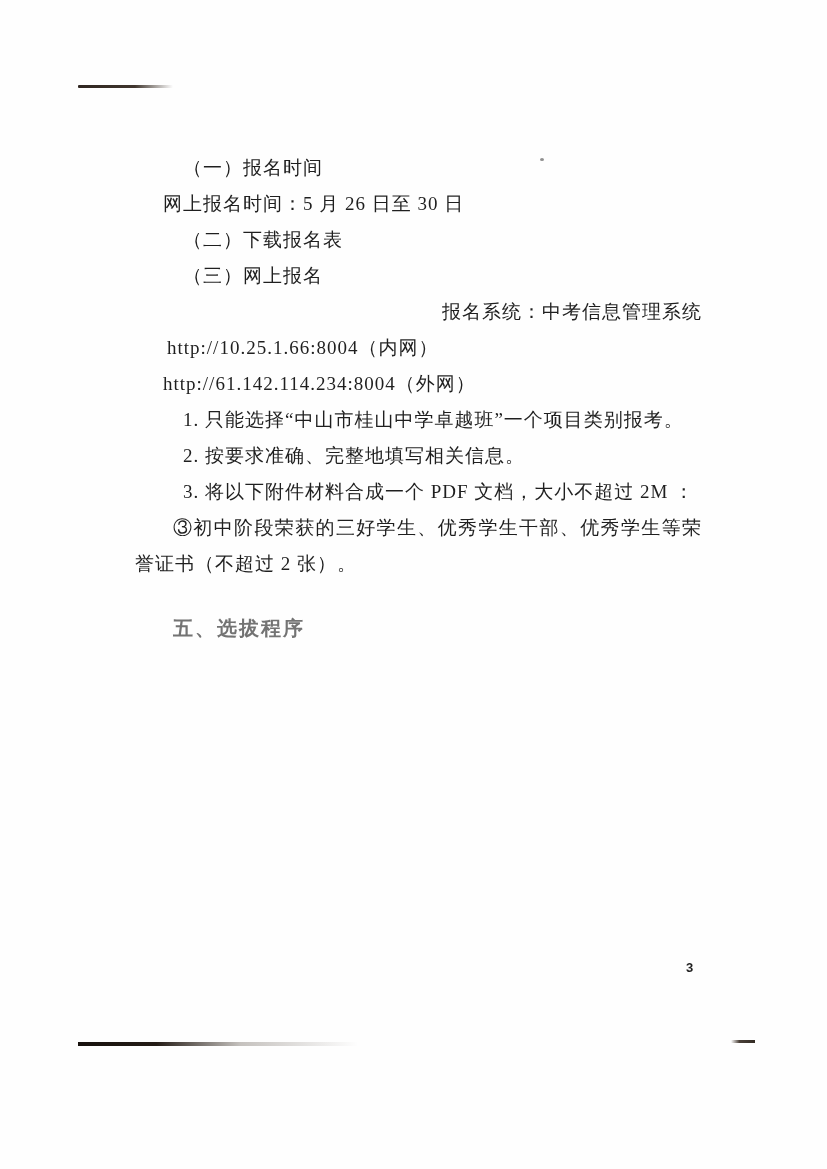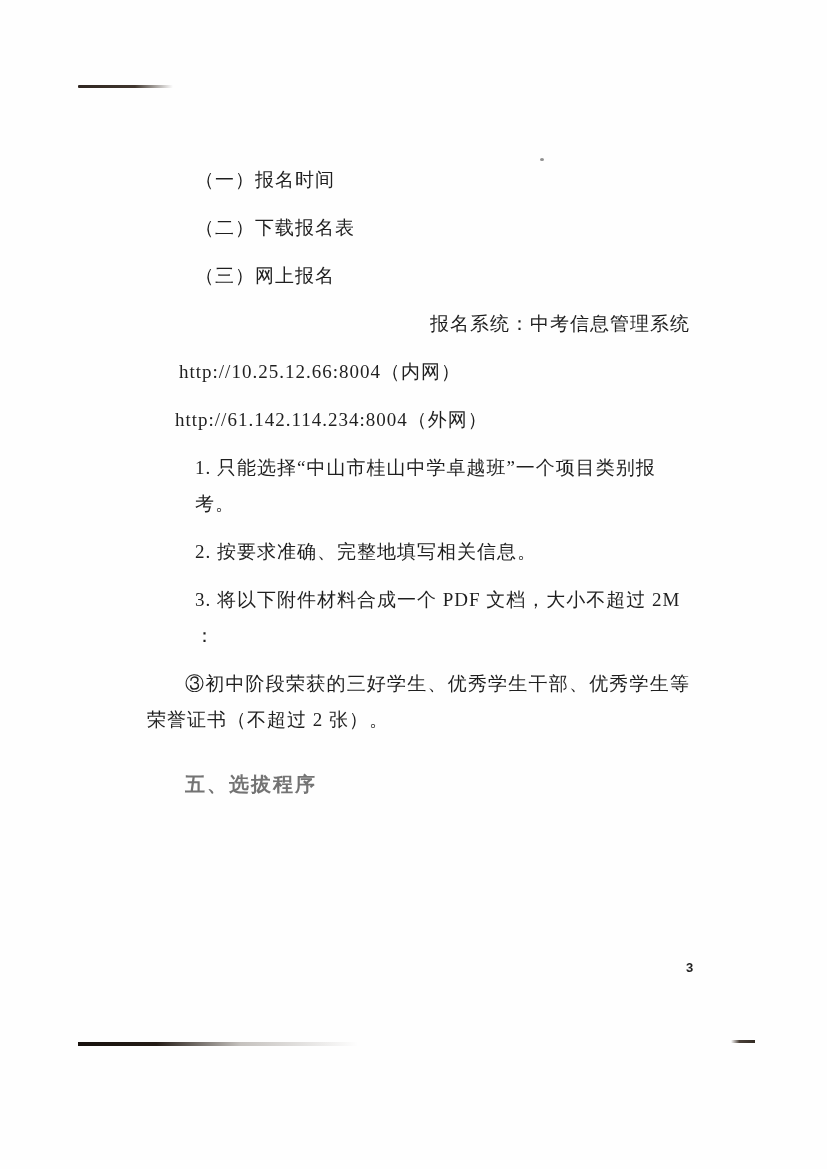--- a/index.html
+++ b/index.html
@@ -18,21 +18,21 @@
   }
   .content {
     position: absolute;
     left: 135px;
     top: 150px;
     width: 567px;
     font-size: 19px;
     line-height: 36px;
     letter-spacing: 1px;
   }
-  .content p { margin: 12px; }
+  .content p { margin: 0; }
   .ind-48 { padding-left: 48px; }
   .ind-32 { padding-left: 32px; }
   .ind-28 { padding-left: 28px; }
   .ind-14 { padding-left: 14px; text-align: right; }
   .para {
     text-align: justify;
     text-indent: 28px;
   }
   .para-attach {
     text-align: justify;
@@ -96,24 +96,25 @@
 </head>
 <body>
 
 <div class="page">
 
   <div class="mark-top-left"></div>
   <div class="ink-speck"></div>
 
   <div class="content">
     <p class="ind-48">（一）报名时间</p>
+    <p class="ind-28">网上报名时间：5 月 26 日至 30 日</p>
     <p class="ind-48">（二）下载报名表</p>
     <p class="ind-48">（三）网上报名</p>
     <p class="ind-14">报名系统：中考信息管理系统</p>
-    <p class="ind-32">http://10.25.12.66:8004（内网）</p>
+    <p class="ind-32">http://10.25.1.66:8004（内网）</p>
     <p class="ind-28">http://61.142.114.234:8004（外网）</p>
     <p class="ind-48">1. 只能选择“中山市桂山中学卓越班”一个项目类别报考。</p>
     <p class="ind-48">2. 按要求准确、完整地填写相关信息。</p>
     <p class="ind-48">3. 将以下附件材料合成一个 PDF 文档，大小不超过 2M ：</p>
     <p class="para-attach">③初中阶段荣获的三好学生、优秀学生干部、优秀学生等荣誉证书（不超过 2 张）。</p>
     <p class="section-heading">五、选拔程序</p>
   </div>
 
   <div class="page-num">3</div>
 

